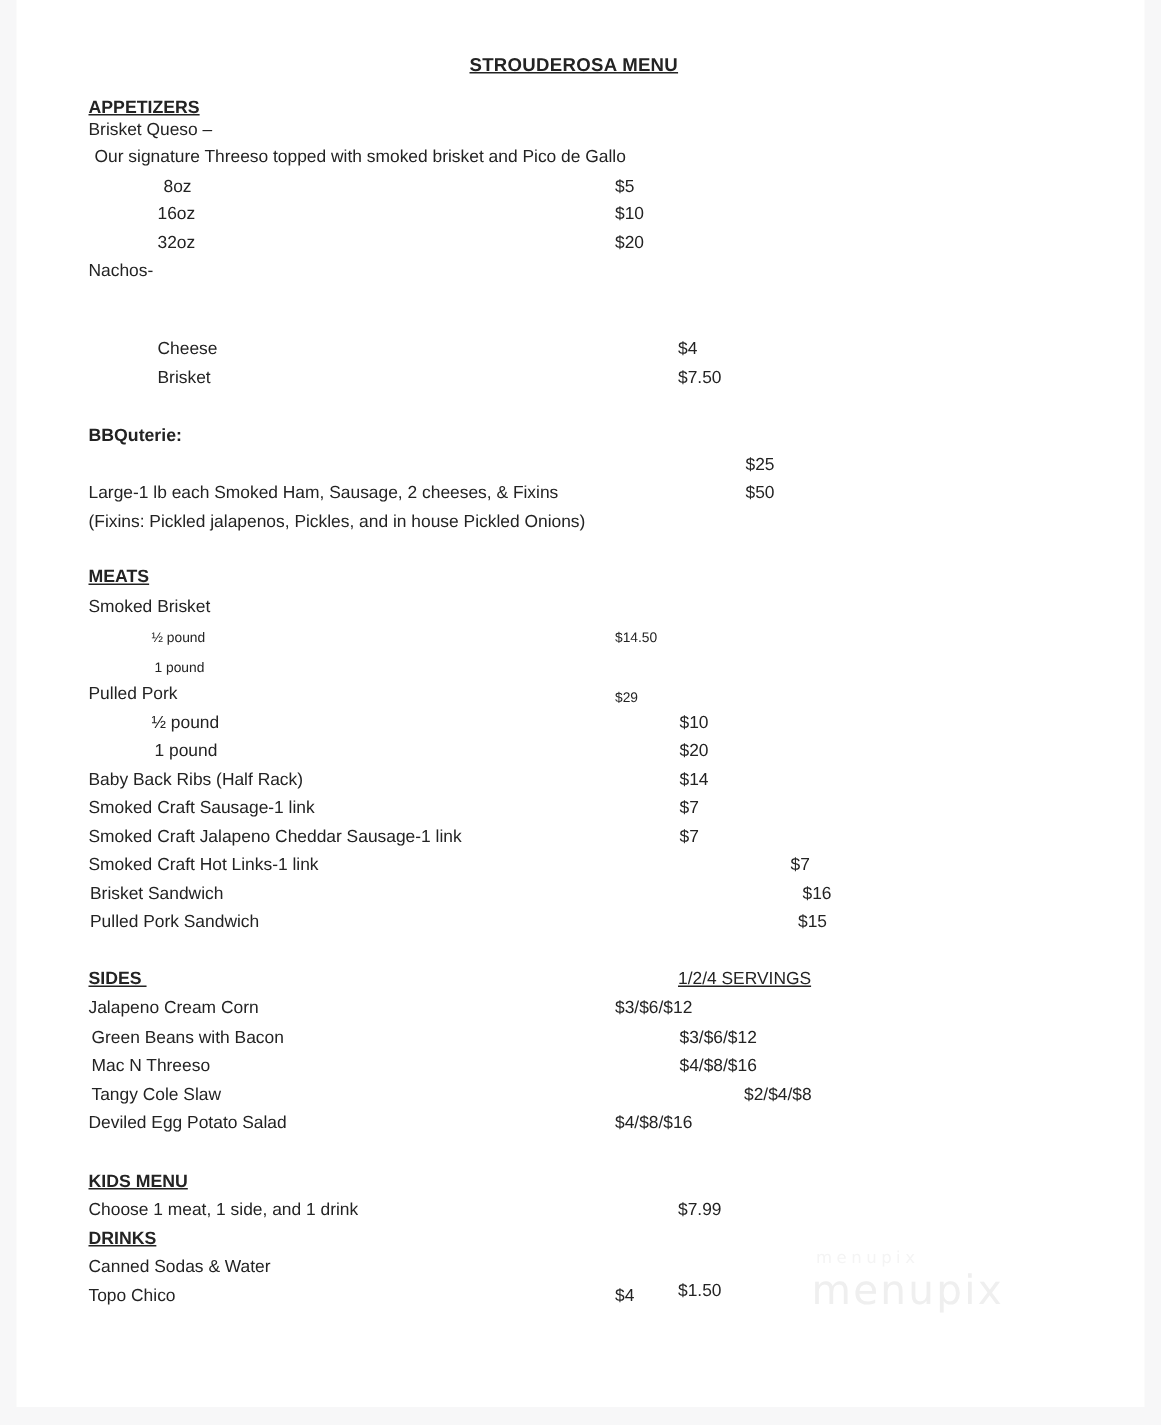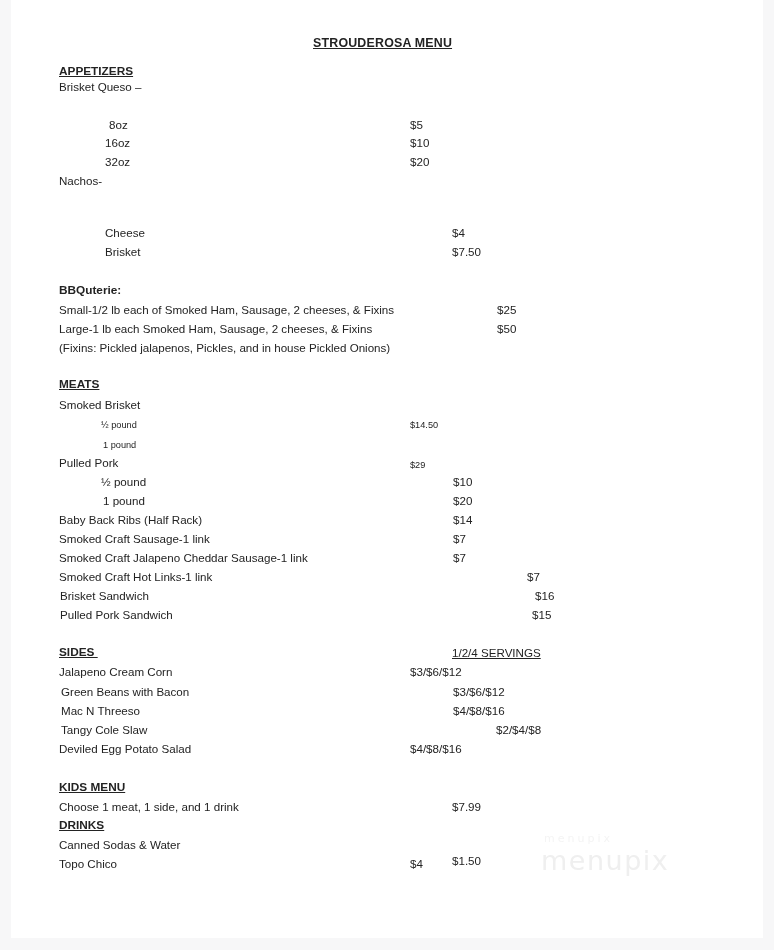--- a/index.html
+++ b/index.html
@@ -92,20 +92,21 @@
   <div class="edge-band bottom"></div>
 
   <div class="sheet">
 
     <div class="t title" style="left:313px; top:37px;">STROUDEROSA MENU</div>
 
     <div class="t head u" style="left:59px; top:66px;">APPETIZERS</div>
 
     <div class="t" style="left:59px; top:81px;">Brisket Queso –</div>
 
+    <div class="t desc" style="left:63px; top:99px;">Our signature Threeso topped with smoked brisket and Pico de Gallo</div>
 
     <div class="t" style="left:109px; top:119px;">8oz</div>
     <div class="t" style="left:410px; top:119px;">$5</div>
 
     <div class="t" style="left:105px; top:137px;">16oz</div>
     <div class="t" style="left:410px; top:137px;">$10</div>
 
     <div class="t" style="left:105px; top:156px;">32oz</div>
     <div class="t" style="left:410px; top:156px;">$20</div>
 
@@ -113,21 +114,20 @@
 
 
     <div class="t" style="left:105px; top:227px;">Cheese</div>
     <div class="t" style="left:452px; top:227px;">$4</div>
 
     <div class="t" style="left:105px; top:246px;">Brisket</div>
     <div class="t" style="left:452px; top:246px;">$7.50</div>
 
     <div class="t head" style="left:59px; top:285px;">BBQuterie:</div>
 
-    <div class="t" style="left:59px; top:304px;">Small-1/2 lb each of Smoked Ham, Sausage, 2 cheeses, &amp; Fixins</div>
     <div class="t" style="left:497px; top:304px;">$25</div>
 
     <div class="t" style="left:59px; top:323px;">Large-1 lb each Smoked Ham, Sausage, 2 cheeses, &amp; Fixins</div>
     <div class="t" style="left:497px; top:323px;text-align:right;">$50</div>
 
     <div class="t" style="left:59px; top:342px;">(Fixins: Pickled jalapenos, Pickles, and in house Pickled Onions)</div>
 
     <div class="t head u" style="left:59px; top:379px;">MEATS</div>
 
     <div class="t" style="left:59px; top:399px;">Smoked Brisket</div>

